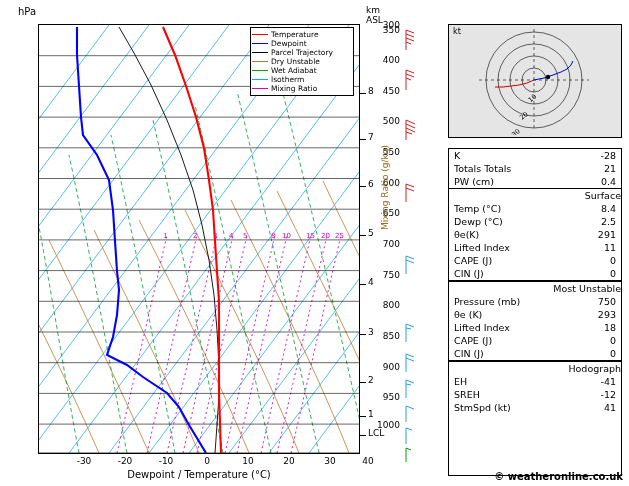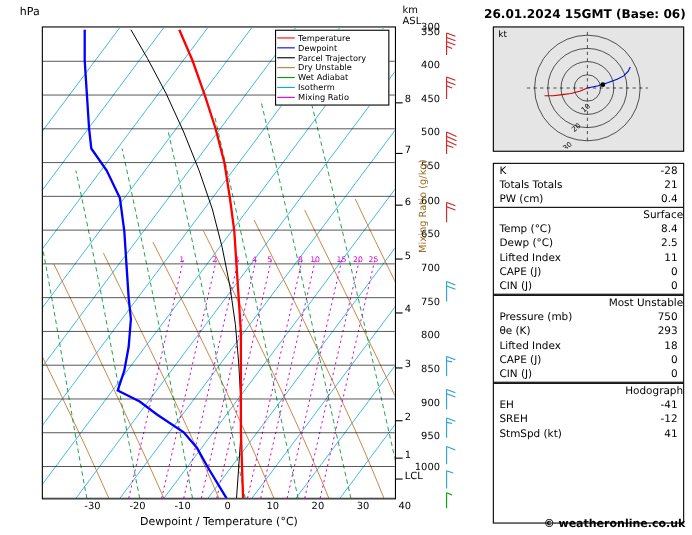--- a/index.html
+++ b/index.html
@@ -303,21 +303,20 @@
           <g transform="translate(10,424)">
               <line x1="0" y1="0" x2="0" y2="14"></line>
               <line x1="0" y1="0" x2="5" y2="2"></line>
             </g>
         </g>
       </svg>
     </div>
   </div>
 
   <div id="right-panel">
-    <div id="obs-title">26.01.2024 15GMT (Base: 06)</div>
 
     <div id="hodo-box">
       <div id="kt-label">kt</div>
       <svg width="170" height="110" viewBox="0 0 170 110">
         <g stroke="#000" stroke-width="0.6" fill="none">
           <circle cx="85" cy="55" r="12"></circle>
           <circle cx="85" cy="55" r="24"></circle>
           <circle cx="85" cy="55" r="36"></circle>
           <circle cx="85" cy="55" r="48"></circle>
           <line x1="30" y1="55" x2="140" y2="55" stroke-dasharray="3,3"></line>
@@ -355,20 +354,24 @@
       <div class="tsec">
         <div class="trow">
             <span>Temp (°C)</span>
             <span>8.4</span>
           </div>
         <div class="trow">
             <span>Dewp (°C)</span>
             <span>2.5</span>
           </div>
         <div class="trow">
+            <span>θe(K)</span>
+            <span>291</span>
+          </div>
+        <div class="trow">
             <span>Lifted Index</span>
             <span>11</span>
           </div>
         <div class="trow">
             <span>CAPE (J)</span>
             <span>0</span>
           </div>
         <div class="trow">
             <span>CIN (J)</span>
             <span>0</span>

